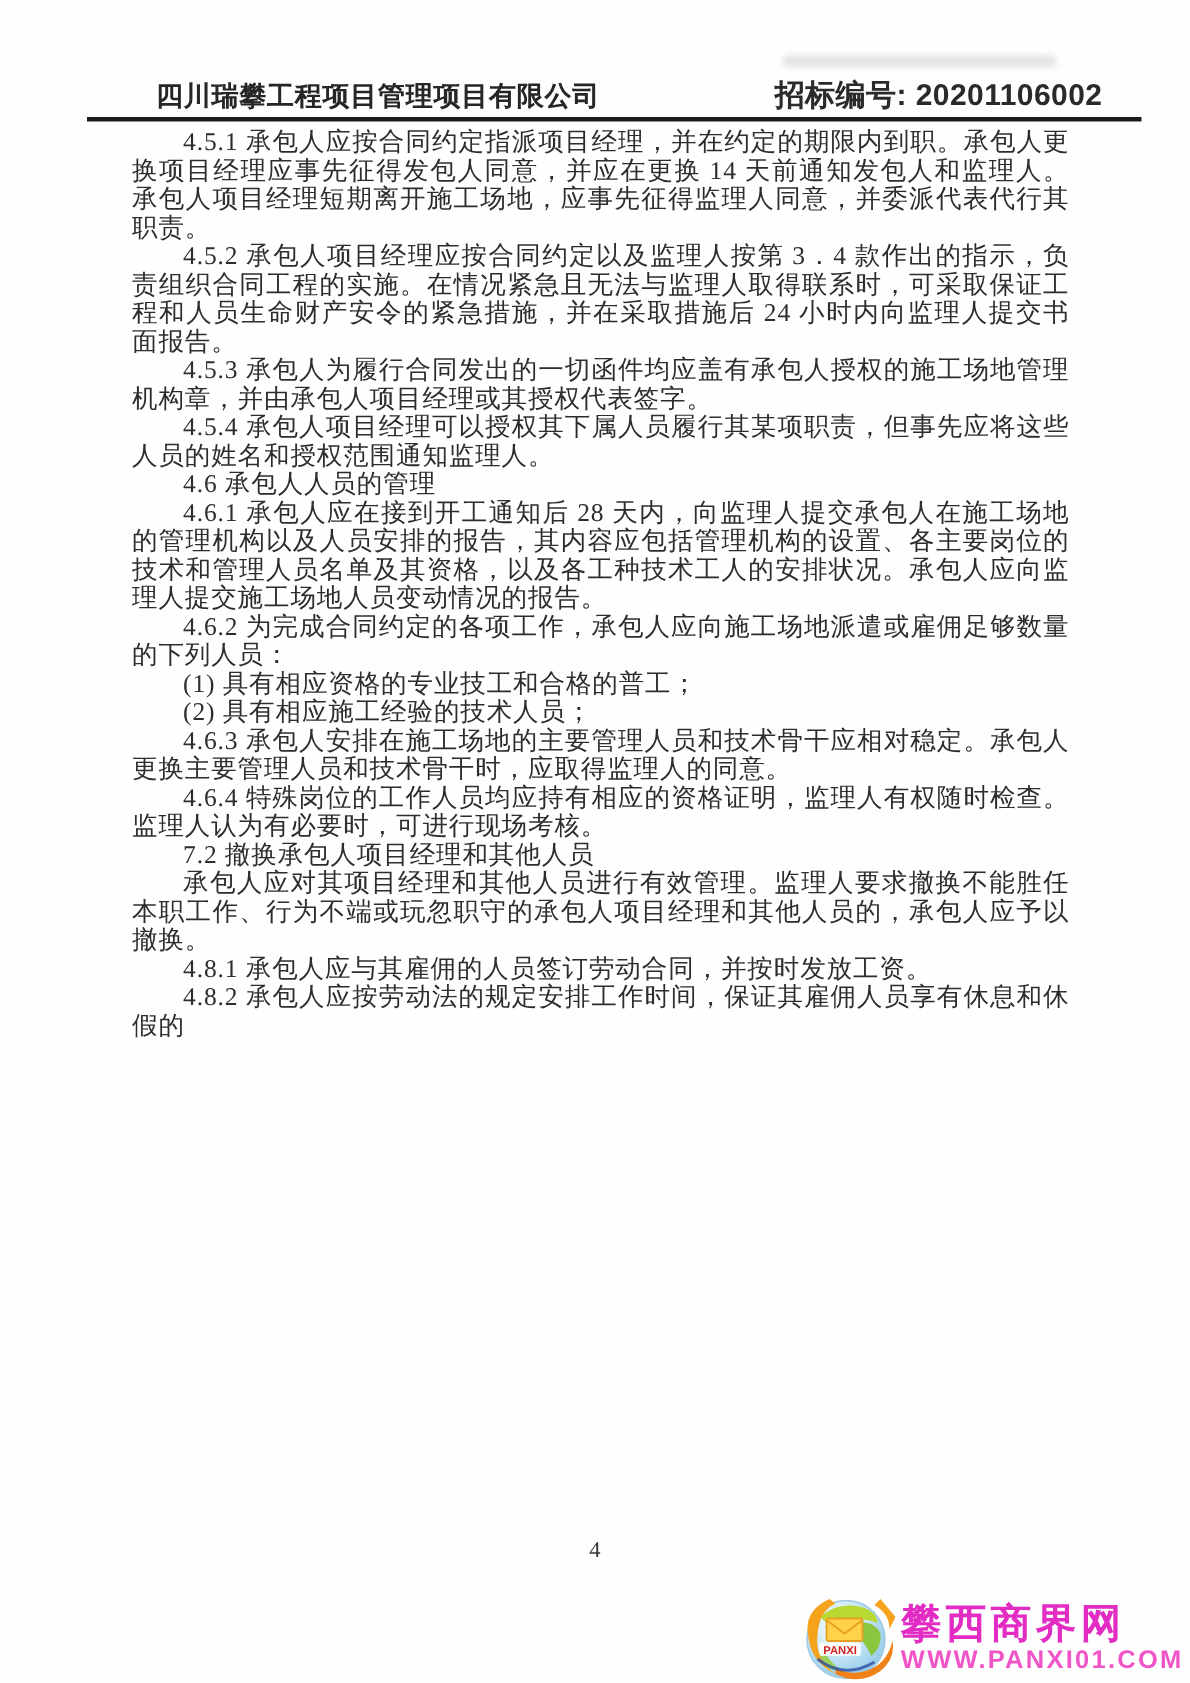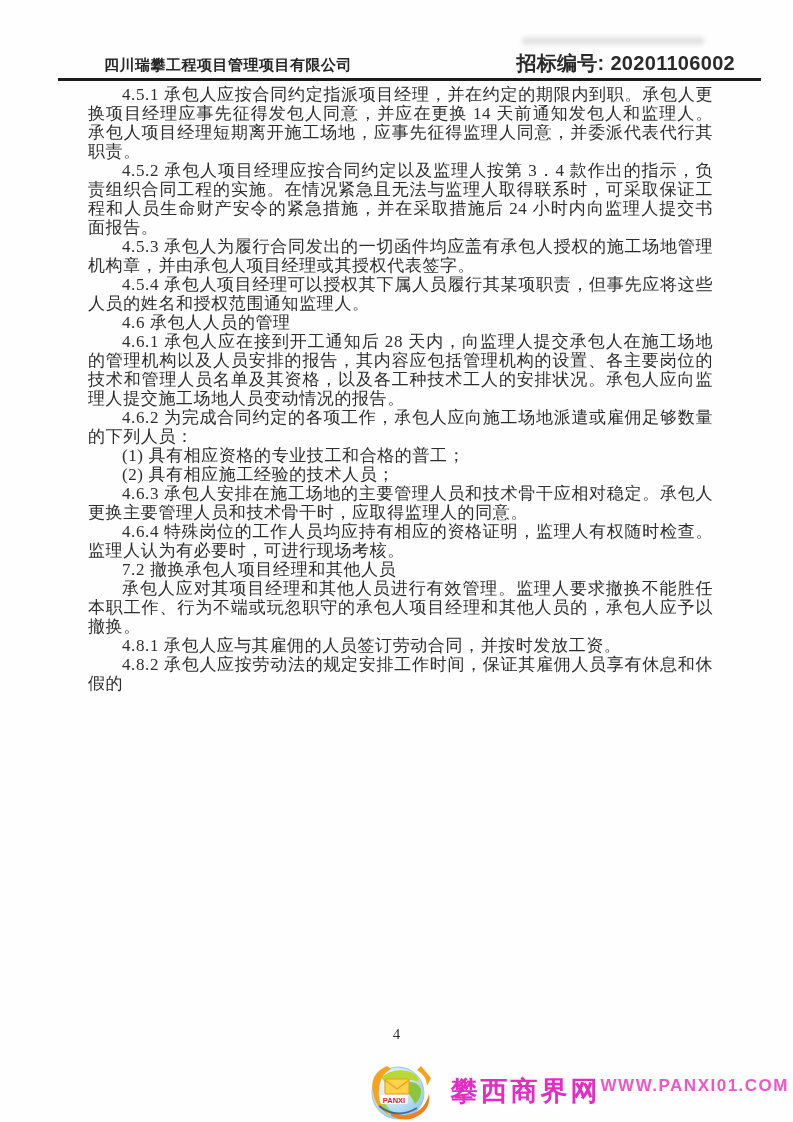--- a/index.html
+++ b/index.html
@@ -17,21 +17,21 @@
   
   .header {
     position: absolute;
     left: 104px; right: 58px; top: 50px;
     display: flex;
     justify-content: space-between;
     align-items: baseline;
     font-family: "Liberation Sans", "DejaVu Sans", sans-serif;
   }
   .company {
-    font-size: 15px;
+    font-size: 18px;
     font-weight: 700;
     color: #262626;
     letter-spacing: 0.5px;
   }
   .tender-no {
     font-size: 20px;
     font-weight: 600;
     color: #2a2a2a;
     letter-spacing: 0.3px;
   }
@@ -74,21 +74,21 @@
     color: #333;
   }
   
   .watermark {
     position: absolute;
     right: 4px; bottom: 0px;
     display: flex;
     align-items: center;
   }
   .wm-logo { width: 66px; height: 62px; position: relative; top: 2px; }
-  .wm-text { display: flex; align-items: flex-start; margin-left: 18px; }
+  .wm-text { display: flex; flex-direction: column; align-items: flex-start; margin-left: 2px; }
   .wm-site-name {
     font-family: "Liberation Sans", "DejaVu Sans", sans-serif;
     font-size: 27px;
     font-weight: 700;
     letter-spacing: 3px;
     line-height: 30px;
     white-space: nowrap;
   }
   .wm-site-url {
     font-family: "Liberation Sans", "DejaVu Sans", sans-serif;

